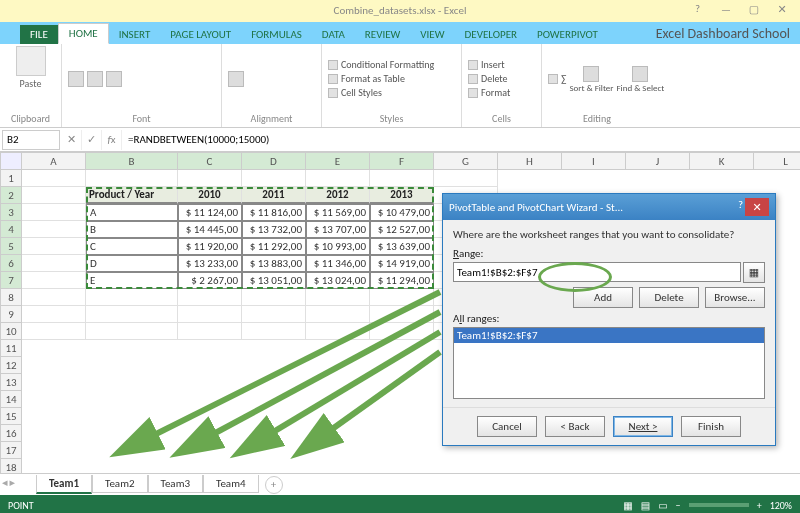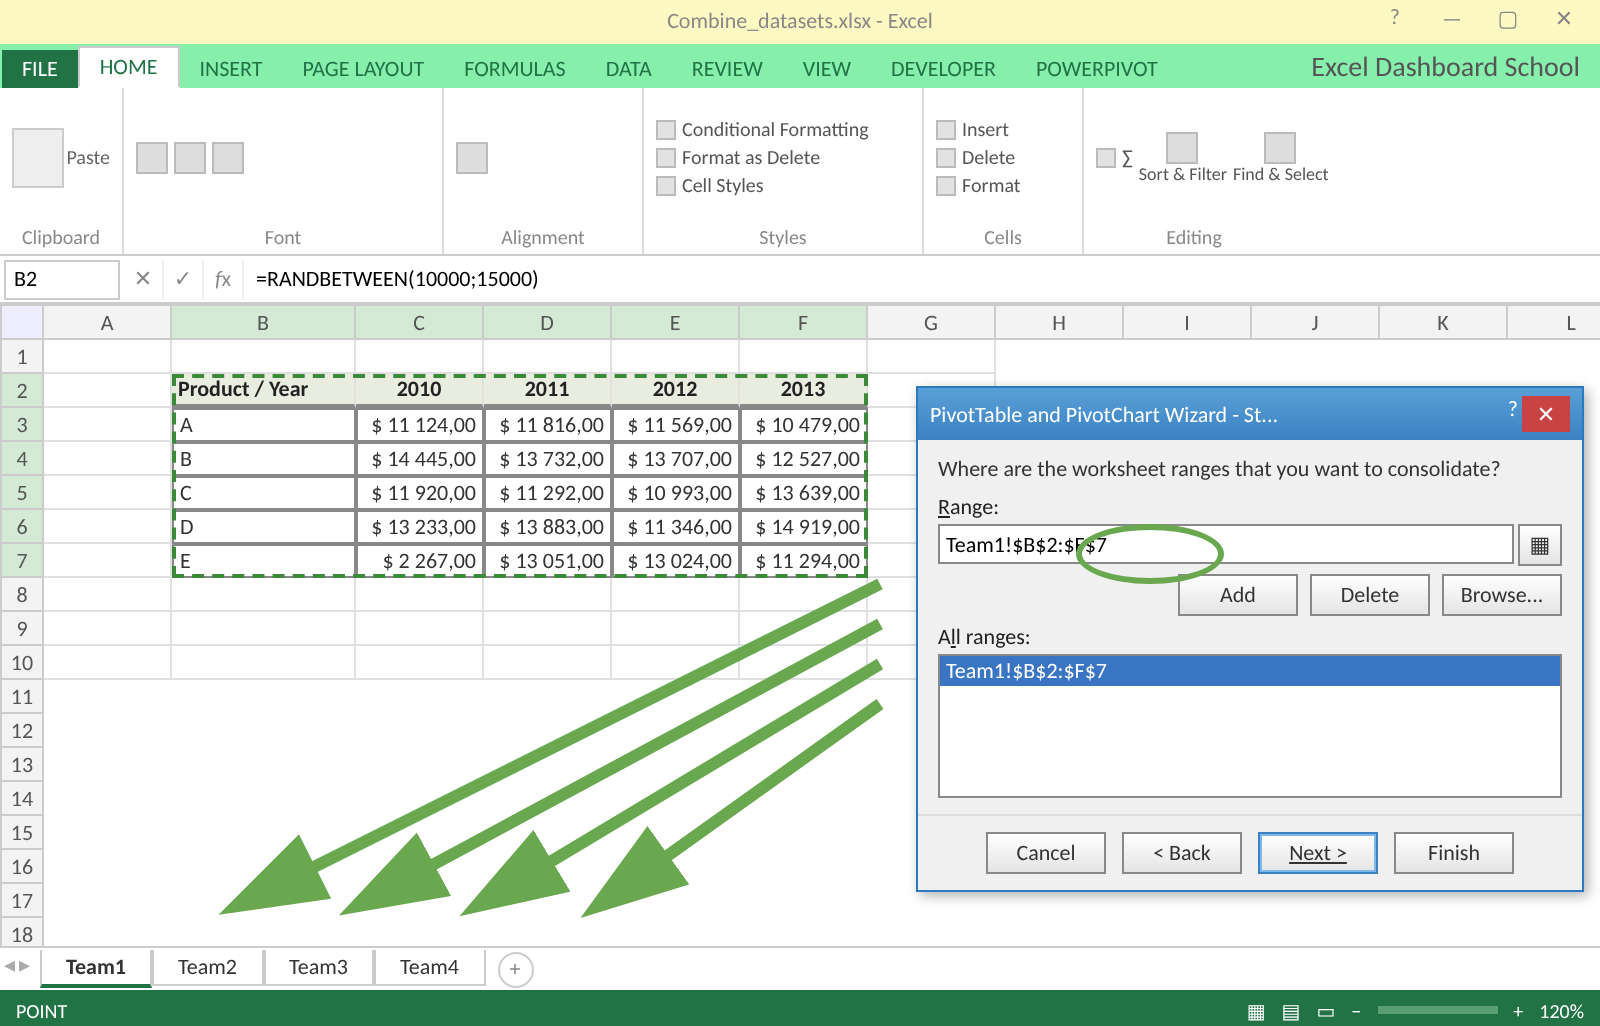--- a/index.html
+++ b/index.html
@@ -6,21 +6,21 @@
 body { background: #fff; width: 800px; height: 513px; overflow: hidden; font-size: 11px; color: #333; position: relative; }
 
 
 .titlebar { height: 22px; background: #fef9c3; border-bottom: 1px solid transparent; display: flex; align-items: center; justify-content: center; position: relative; }
 .titlebar .title { color: #888; font-size: 11px; }
 .titlebar .wincontrols { position: absolute; right: 4px; top: 0; display: flex; gap: 0; }
 .titlebar .wincontrols span { width: 28px; height: 18px; display: flex; align-items: center; justify-content: center; color: #888; cursor: default; }
 .titlebar .help { position: absolute; right: 100px; top: 2px; color: #888; }
 
 
-.tabs { height: 22px; background: #86efac; display: flex; align-items: flex-end; padding-left: 1px; font-size: 11px; position: relative; }
+.tabs { height: 22px; background: #7dd3fc; display: flex; align-items: flex-end; padding-left: 20px; font-size: 11px; position: relative; }
 .tab { padding: 3px 10px; color: #217346; cursor: default; }
 .tab.file { background: #217346; color: #fff; }
 .tab.active { border: 1px solid #ccc; border-bottom: 1px solid #fff; background: #fff; }
 .tab-extra { position: absolute; right: 10px; top: 3px; color: #555; font-size: 14px; }
 
 
 .ribbon { height: 84px; background: #fff; border-bottom: 1px solid #ccc; display: flex; overflow: hidden; }
 .group { border-right: 1px solid #ddd; padding: 2px 6px; display: flex; flex-direction: column; justify-content: space-between; }
 .group .gcontent { flex: 1; display: flex; align-items: center; gap: 3px; color: #666; }
 .group .glabel { color: #888; font-size: 10px; text-align: center; padding-top: 1px; }
@@ -62,29 +62,29 @@
 
 svg.arrows { position: absolute; pointer-events: none; }
 
 
 .highlight-ellipse { position: absolute; border: 3px solid #6aa84f; border-radius: 50%; pointer-events: none; }
 
 
 .sheetbar { height: 22px; border-top: 1px solid #ccc; background: #fff; display: flex; align-items: center; padding-left: 20px; font-size: 11px; position: relative; }
 .sheet-nav { position: absolute; left: 2px; top: 2px; display: flex; gap: 2px; color: #aaa; }
 .sheettab { padding: 2px 12px; border: 1px solid #ccc; border-top: none; background: #fff; color: #333; margin-top: -1px; cursor: default; }
-.sheettab.active { border-bottom: 2px solid #217346; font-weight: 700; }
+.sheettab.active { border-bottom: 2px solid #217346; font-weight: 700; margin-left: 16px; }
 .sheet-plus { width: 18px; height: 18px; border: 1px solid #ccc; border-radius: 50%; display: flex; align-items: center; justify-content: center; margin-left: 6px; color: #888; }
 
 
 .status { height: 20px; background: #217346; color: #fff; display: flex; align-items: center; justify-content: space-between; padding: 0 8px; font-size: 10px; }
 .status .right { display: flex; align-items: center; gap: 8px; }
 
 
-.dialog { position: absolute; left: 458px; top: 193px; width: 334px; background: #f0f0f0; border: 1px solid #2a7abf; box-shadow: 2px 2px 6px rgba(0,0,0,.3); font-size: 11px; }
+.dialog { position: absolute; left: 442px; top: 193px; width: 334px; background: #f0f0f0; border: 1px solid #2a7abf; box-shadow: 2px 2px 6px rgba(0,0,0,.3); font-size: 11px; }
 .dlg-title { height: 26px; background: linear-gradient(#5a9fd6,#3b82c4); color: #fff; display: flex; align-items: center; justify-content: space-between; padding: 0 6px; }
 .dlg-title .x { width: 24px; height: 18px; background: #c84444; color: #fff; display: flex; align-items: center; justify-content: center; }
 .dlg-body { padding: 8px 10px; }
 .dlg-body .lbl { margin: 4px 0 2px 0; color: #222; }
 .dlg-body .q { margin-bottom: 6px; }
 .dlg-input { width: 100%; height: 20px; border: 1px solid #888; padding: 1px 3px; font-size: 11px; background: #fff; }
 .range-row { display: flex; gap: 2px; }
 .dlg-list { width: 100%; height: 72px; border: 1px solid #888; background: #fff; overflow: hidden; }
 .dlg-list .item { background: #3a75c4; color: #fff; padding: 1px 3px; }
 .dlg-btnrow { display: flex; justify-content: flex-end; gap: 6px; margin-top: 4px; }
@@ -115,21 +115,21 @@
   <div class="tab">DATA</div>
   <div class="tab">REVIEW</div>
   <div class="tab">VIEW</div>
   <div class="tab">DEVELOPER</div>
   <div class="tab">POWERPIVOT</div>
   <div class="tab-extra">Excel Dashboard School</div>
 </div>
 
 <div class="ribbon">
   <div class="group" style="width:62px">
-    <div class="gcontent" style="flex-direction:row;gap:1px">
+    <div class="gcontent" style="flex-direction:column;gap:1px">
       <span class="big-icon"></span>
       <span style="font-size:10px">Paste</span>
     </div>
     <div class="glabel">Clipboard</div>
   </div>
   <div class="group" style="width:160px">
     <div class="gcontent">
         <span class="faux-icon"></span>
         <span class="faux-icon"></span>
         <span class="faux-icon"></span>
@@ -144,21 +144,21 @@
   </div>
   <div class="group" style="width:140px">
     <div class="gcontent">
       <div class="stack">
         <div class="row">
             <span class="tiny"></span>
             <span>Conditional Formatting</span>
           </div>
         <div class="row">
             <span class="tiny"></span>
-            <span>Format as Delete</span>
+            <span>Format as Table</span>
           </div>
         <div class="row">
             <span class="tiny"></span>
             <span>Cell Styles</span>
           </div>
       </div>
     </div>
     <div class="glabel">Styles</div>
   </div>
   <div class="group" style="width:80px">

